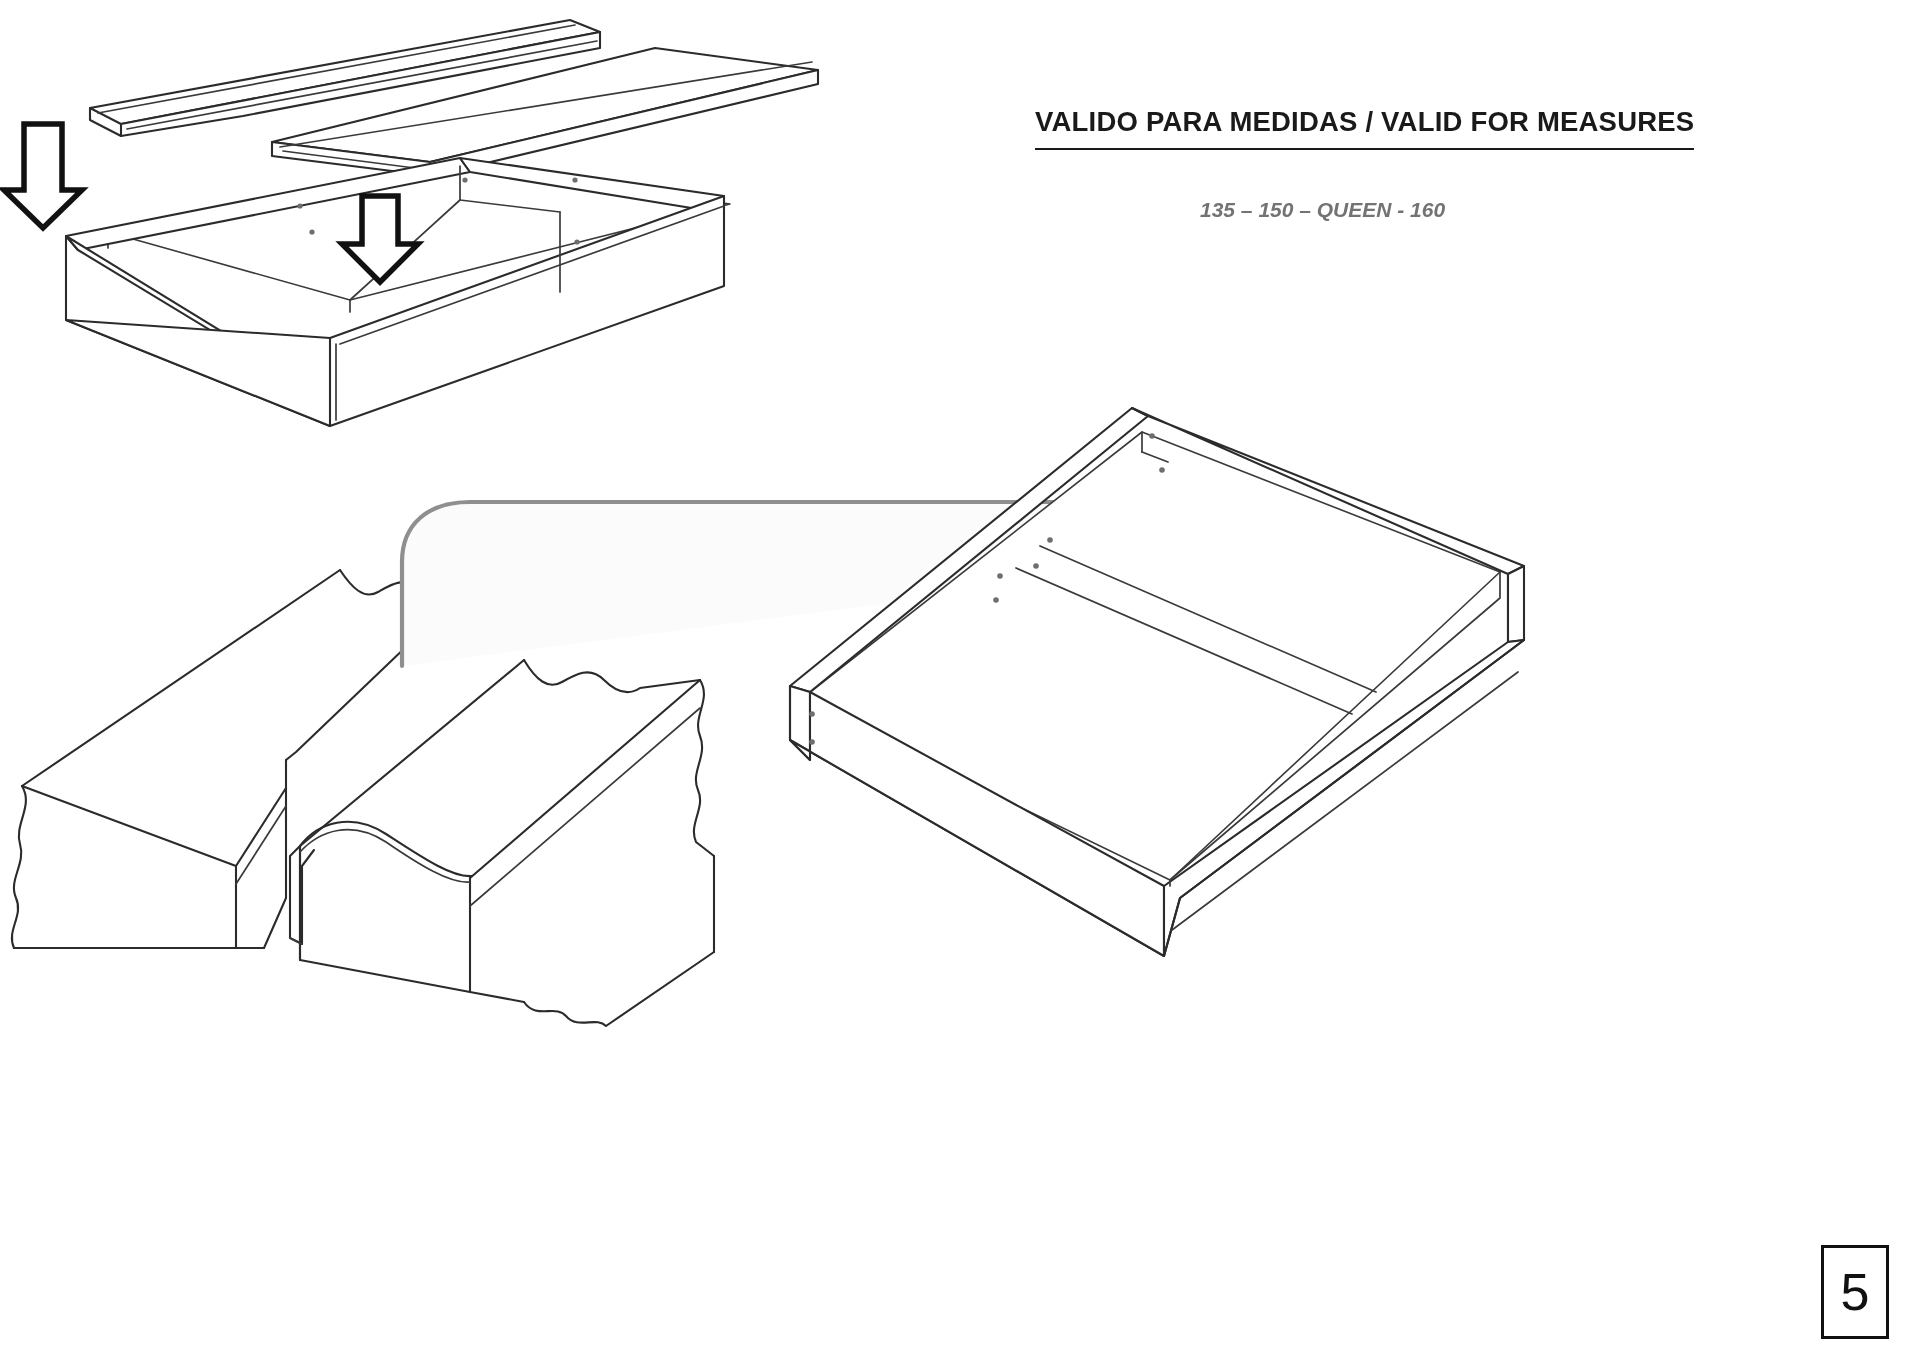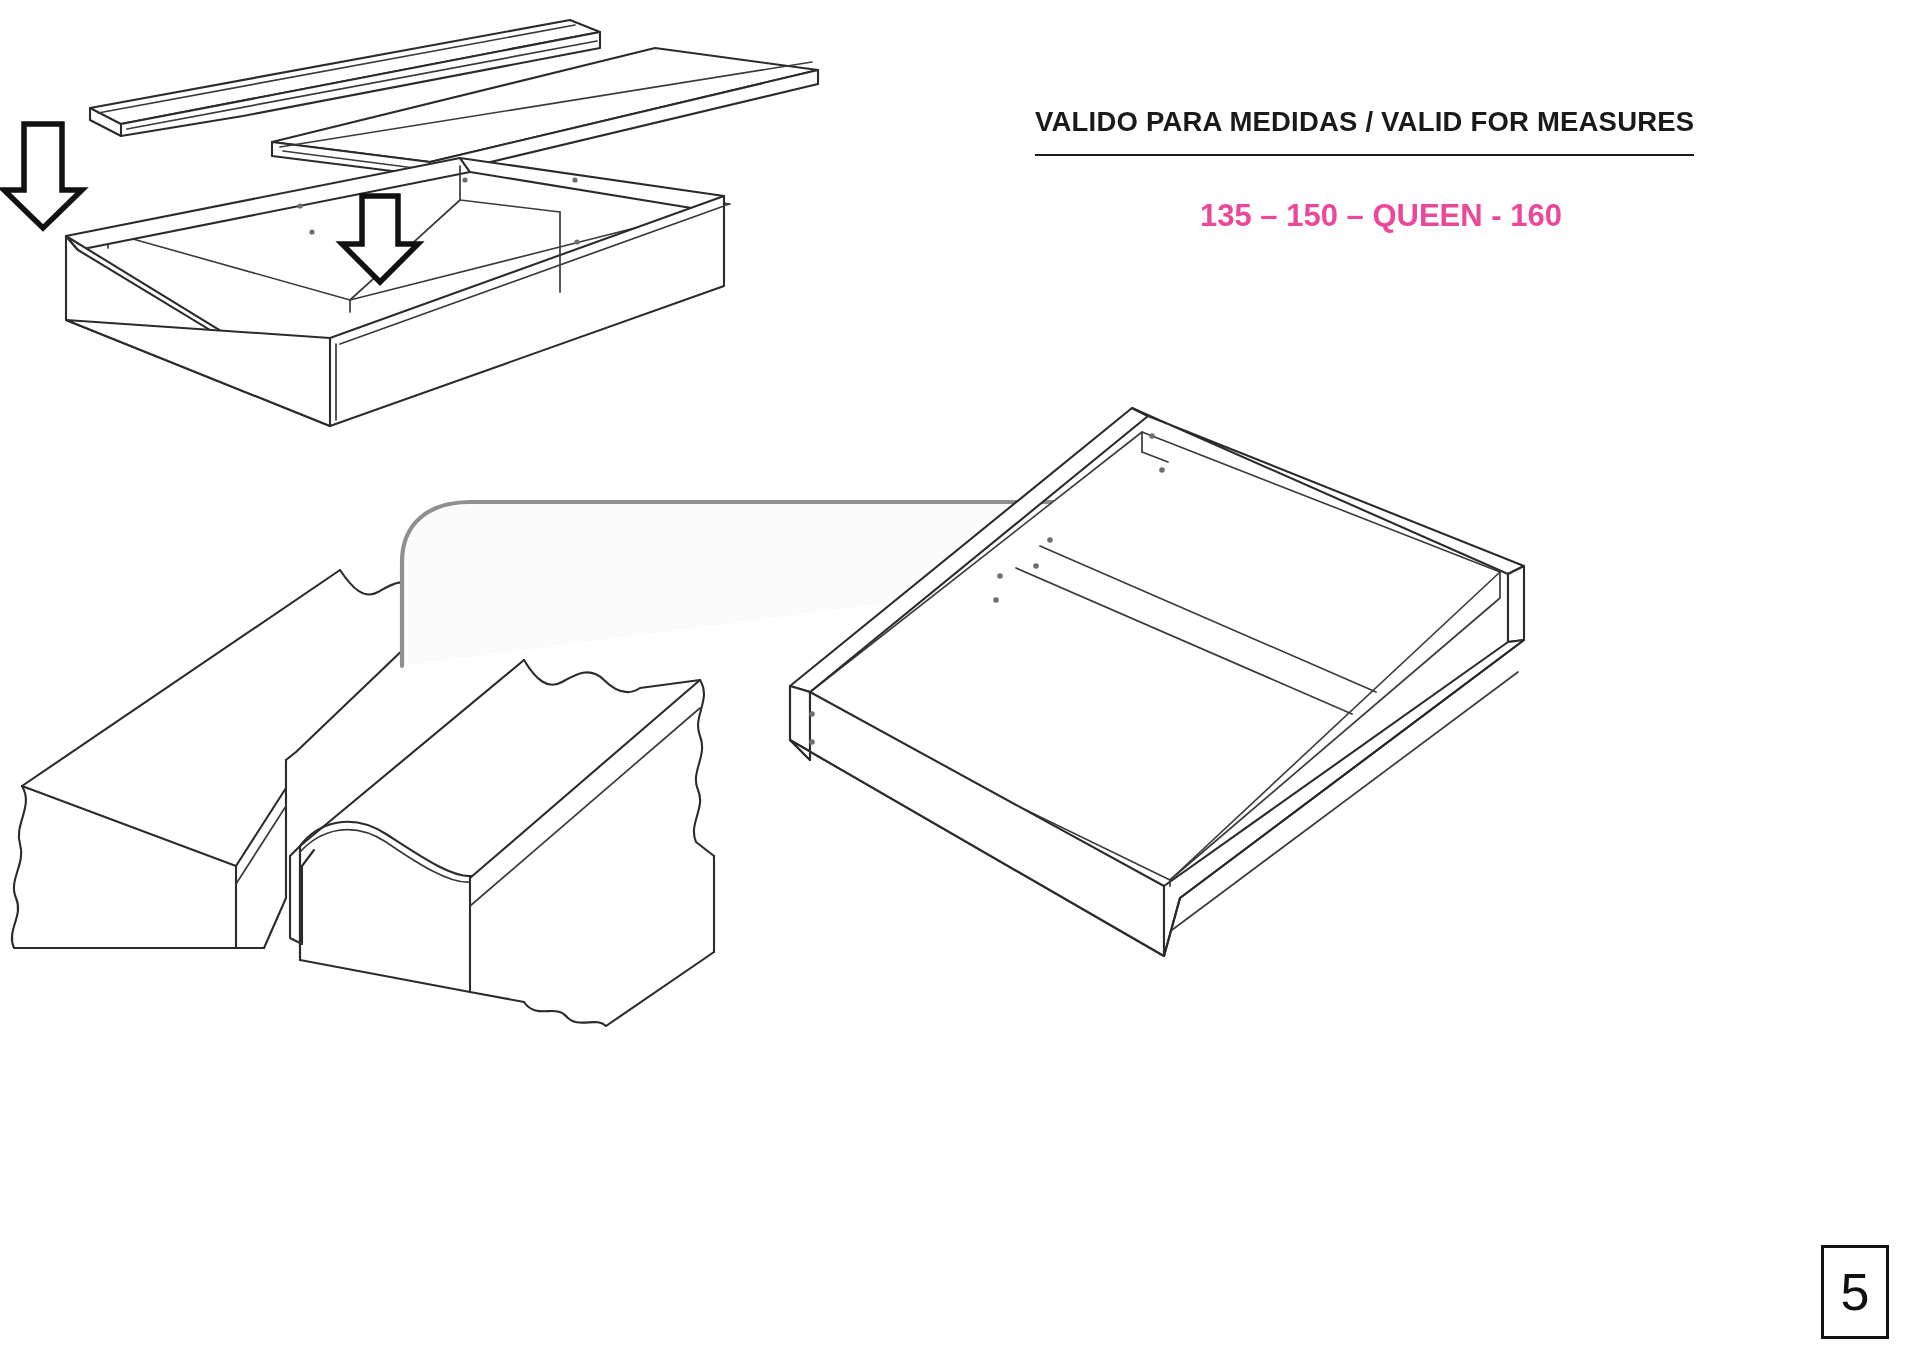--- a/index.html
+++ b/index.html
@@ -9,22 +9,22 @@
   svg.layer{position:absolute;left:0;top:0;width:1920px;height:1361px;}
   .ln{fill:none;stroke:#2b2b2b;stroke-width:2.1;stroke-linejoin:round;stroke-linecap:round;}
   .ln-thin{fill:none;stroke:#3a3a3a;stroke-width:1.7;stroke-linejoin:round;stroke-linecap:round;}
   .face{fill:#ffffff;stroke:#2b2b2b;stroke-width:2.1;stroke-linejoin:round;}
   .face-lt{fill:#ffffff;stroke:#3a3a3a;stroke-width:1.6;stroke-linejoin:round;}
   .arrow-black{fill:#ffffff;stroke:#111111;stroke-width:5.5;stroke-linejoin:miter;}
   .arrow-gray{fill:#fbfbfb;stroke:#8f8f8f;stroke-width:4.2;stroke-linejoin:round;stroke-linecap:round;}
   .hole{fill:#6e6e6e;}
   .txt-head{position:absolute;font-size:27.5px;font-weight:600;letter-spacing:.2px;
             white-space:nowrap;color:#1a1a1a;}
-  .txt-head .ul{border-bottom:2px solid #1a1a1a;padding-bottom:17px;text-align:center;}
-  .txt-sub{position:absolute;font-size:31px;font-weight:bold;white-space:nowrap;color:#ec4899;}
+  .txt-head .ul{border-bottom:2px solid #1a1a1a;padding-bottom:11px;text-align:center;}
+  .txt-sub{position:absolute;font-size:21px;font-weight:bold;white-space:nowrap;color:#737373;font-style:italic;}
   #pagebox{position:absolute;border:3px solid #111;background:#fff;
            display:flex;align-items:center;justify-content:center;}
   #pagebox span{font-size:52px;font-weight:400;line-height:1;color:#111;}
 </style>
 </head>
 <body>
 
 <div id="sheet">
 
   <svg class="layer" viewBox="0 0 1920 1361">

